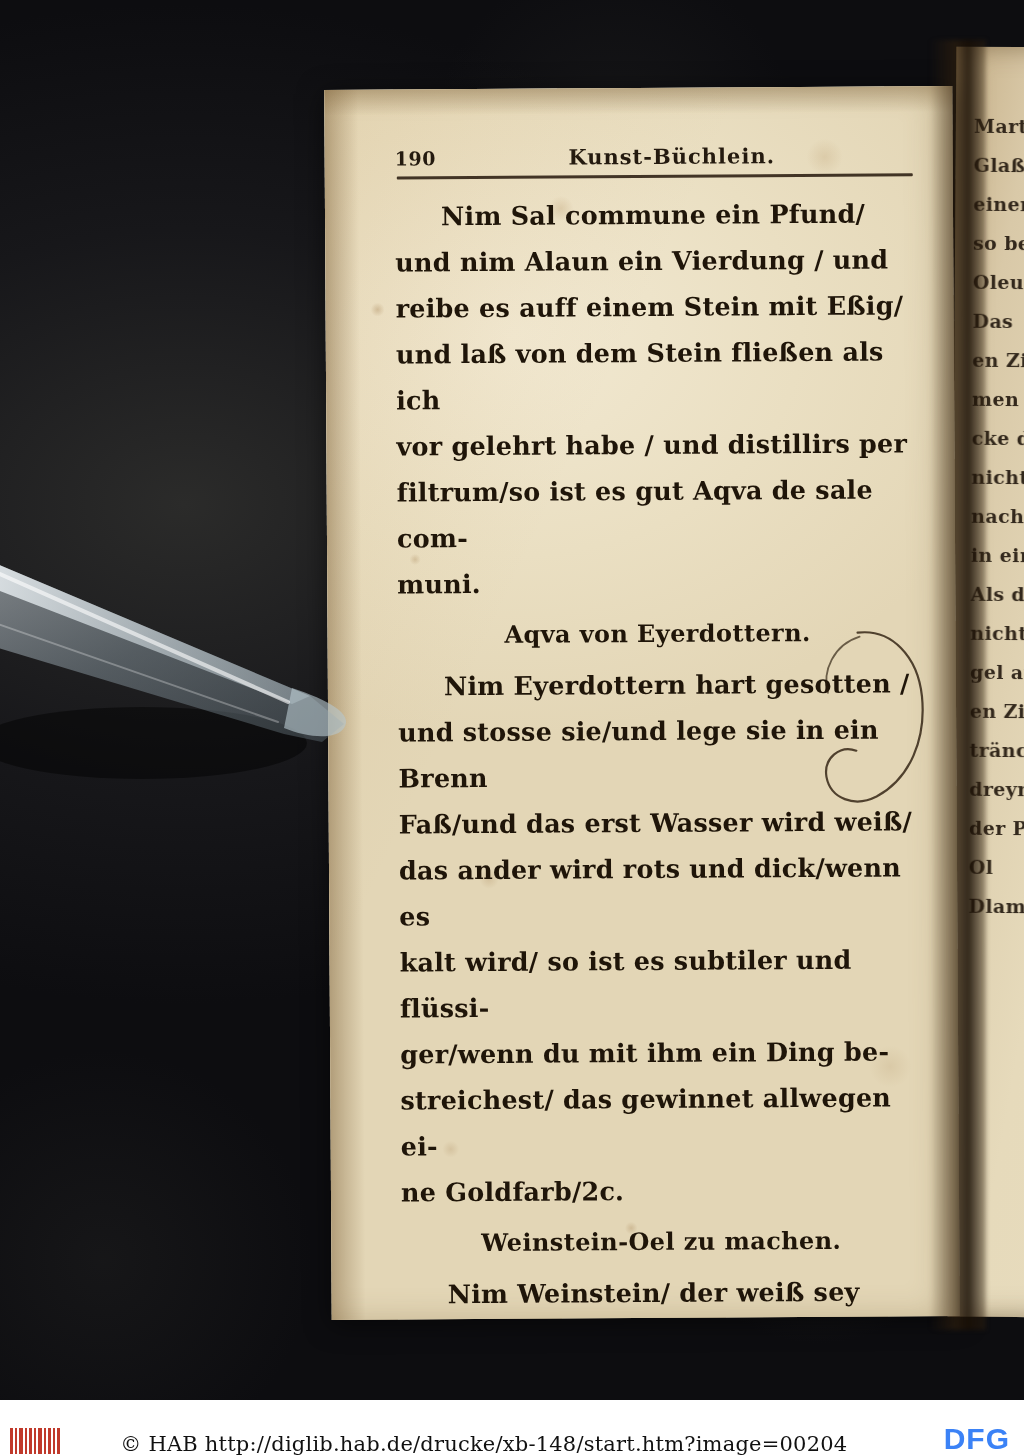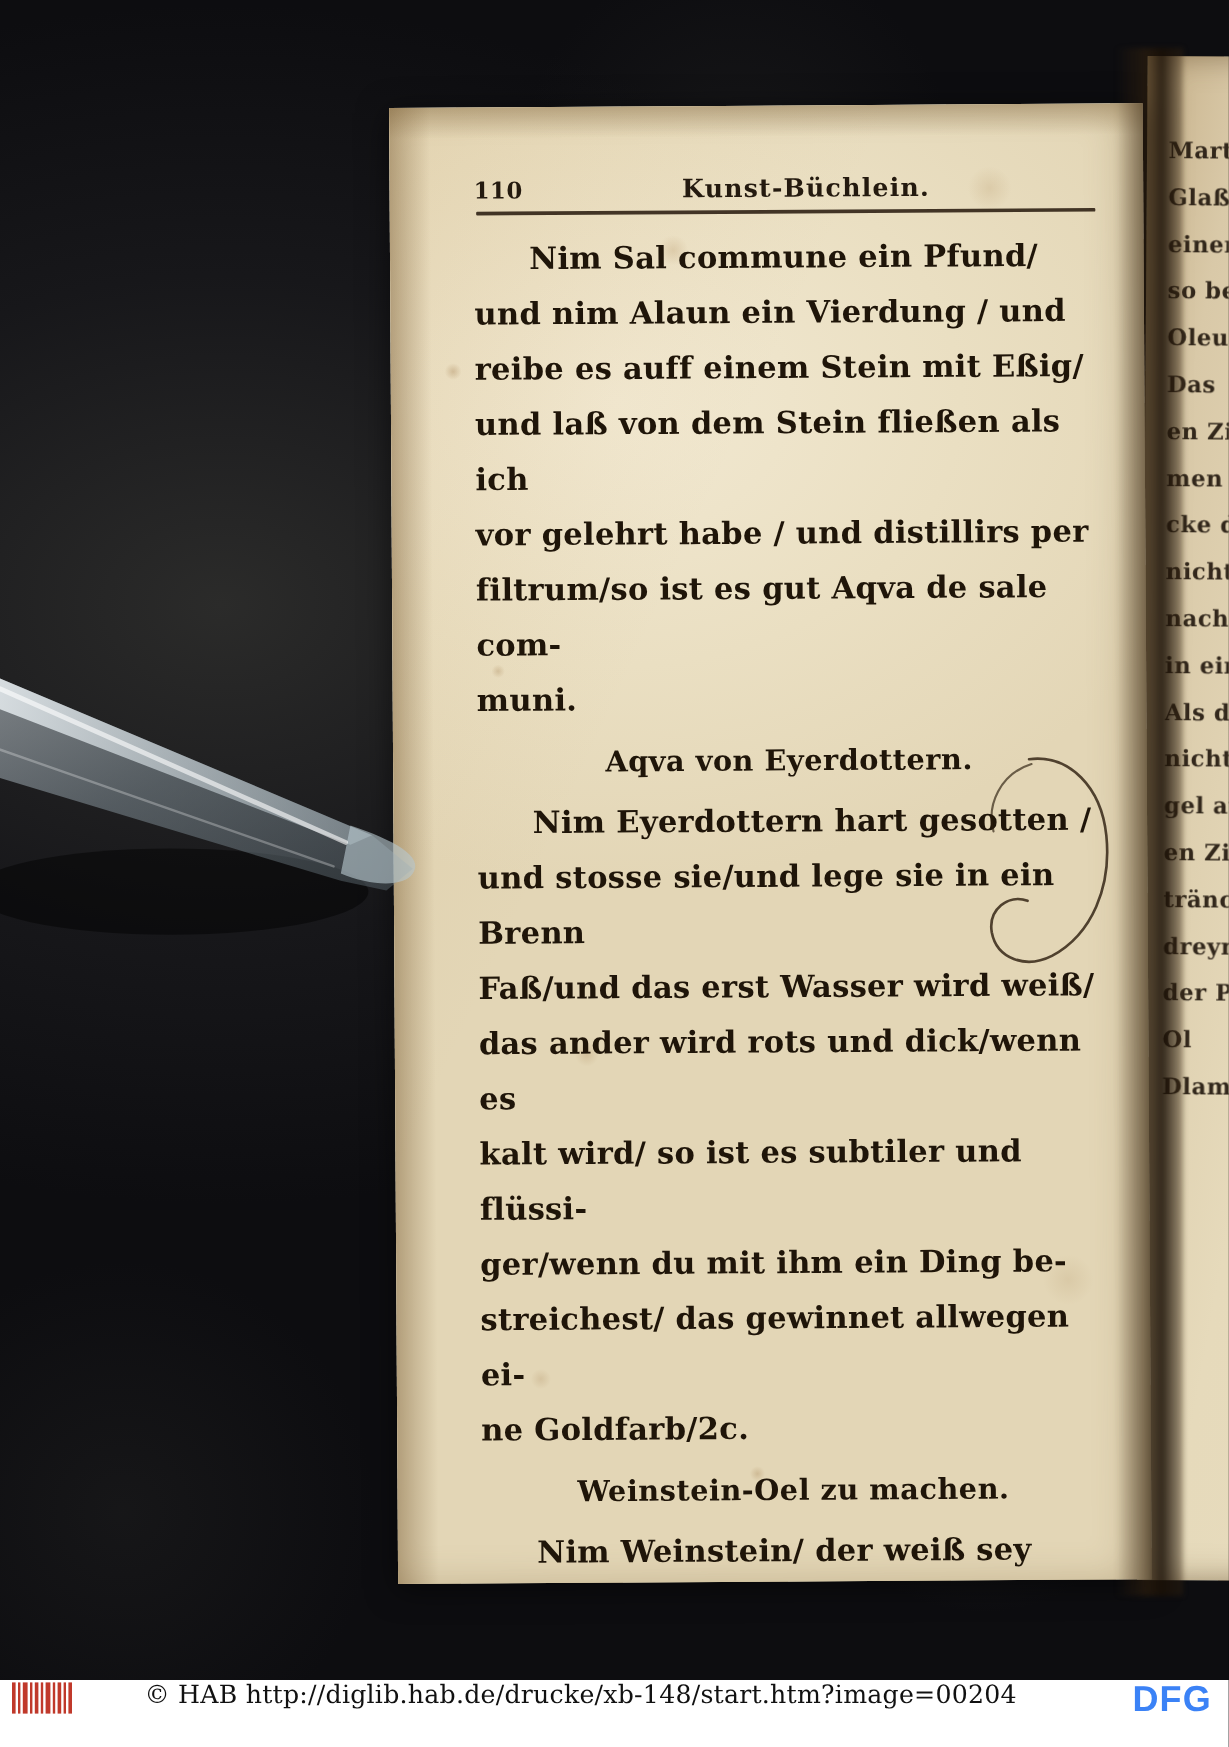--- a/index.html
+++ b/index.html
@@ -217,21 +217,21 @@
 
   
   #footer {
     position: absolute;
     left: 0;
     bottom: 0;
     width: 1024px;
     height: 56px;
     background: #ffffff;
     display: flex;
-    align-items: flex-start;
+    align-items: flex-end;
     z-index: 20;
   }
   #footer .barcode {
     width: 56px;
     height: 30px;
     margin-left: 8px;
     flex: 0 0 auto;
     display: flex;
     align-items: center;
     justify-content: center;
@@ -295,21 +295,21 @@
   <div id="gutter"></div>
 
   <div id="page-left">
     <div class="stains"></div>
     <div class="edge-left"></div>
     <div class="edge-top"></div>
 
     <div id="textblock">
 
       <div class="running-head">
-        <span class="folio">110</span>
+        <span class="folio">190</span>
         <span class="head-title">Kunst-Büchlein.</span>
       </div>
       <div class="rule"></div>
 
       <div class="body-text">
         <p class="indent">Nim Sal commune ein Pfund/</p>
         <p>und nim Alaun ein Vierdung / und</p>
         <p>reibe es auff einem Stein mit Eßig/</p>
         <p>und laß von dem Stein fließen als ich</p>
         <p>vor gelehrt habe /  und distillirs per</p>

